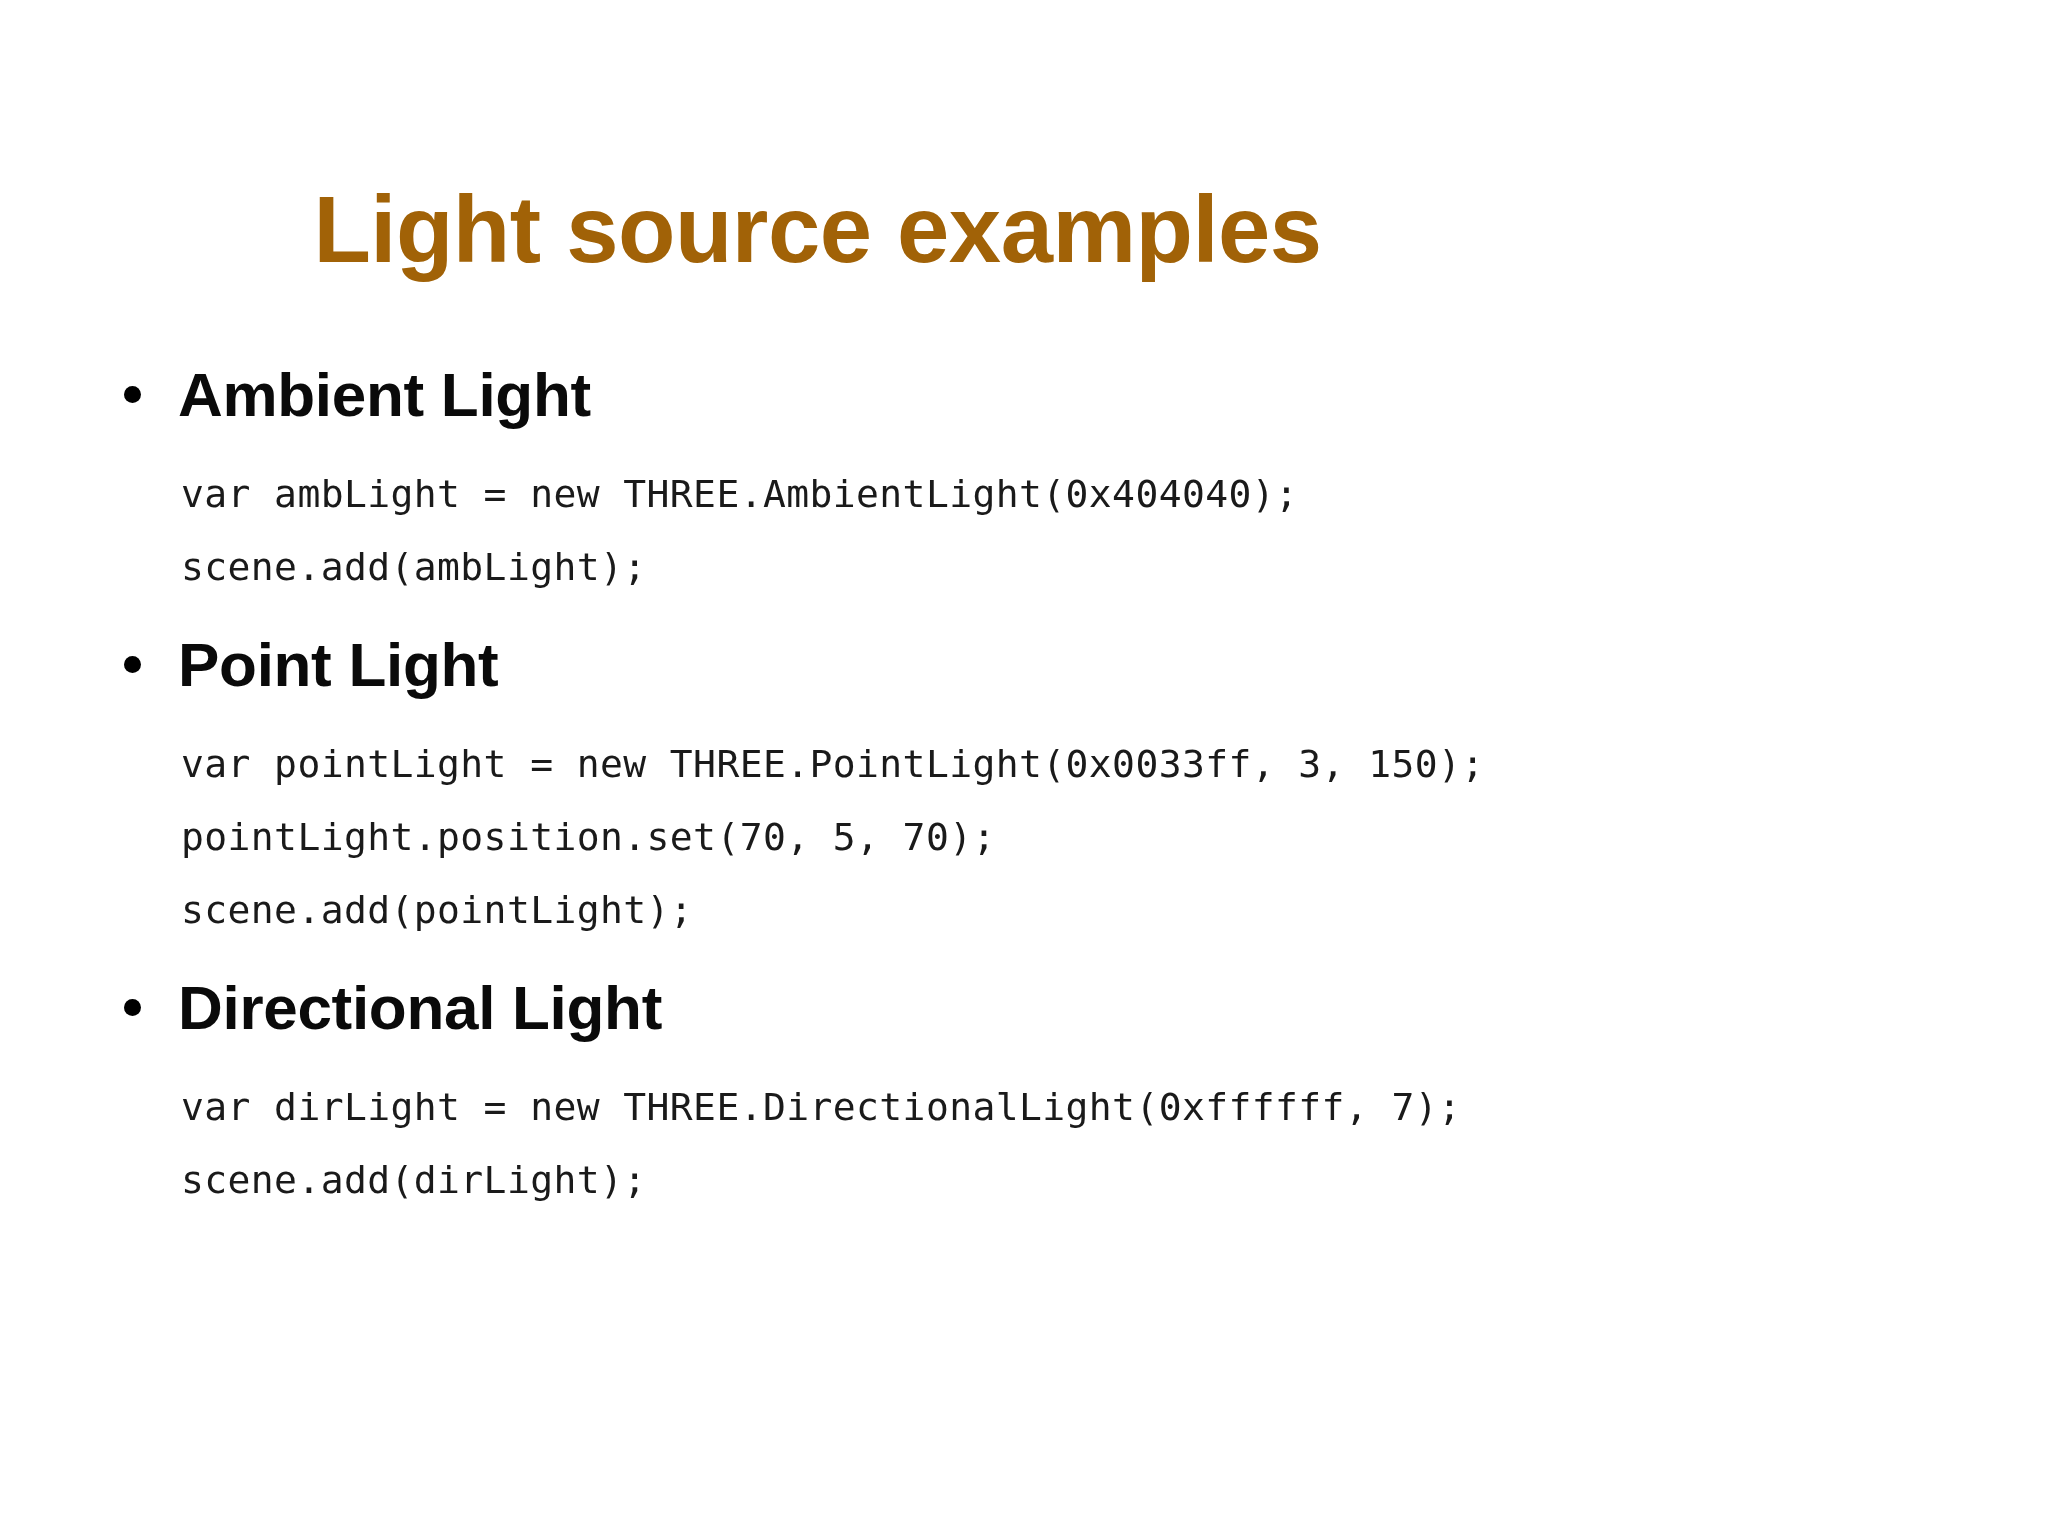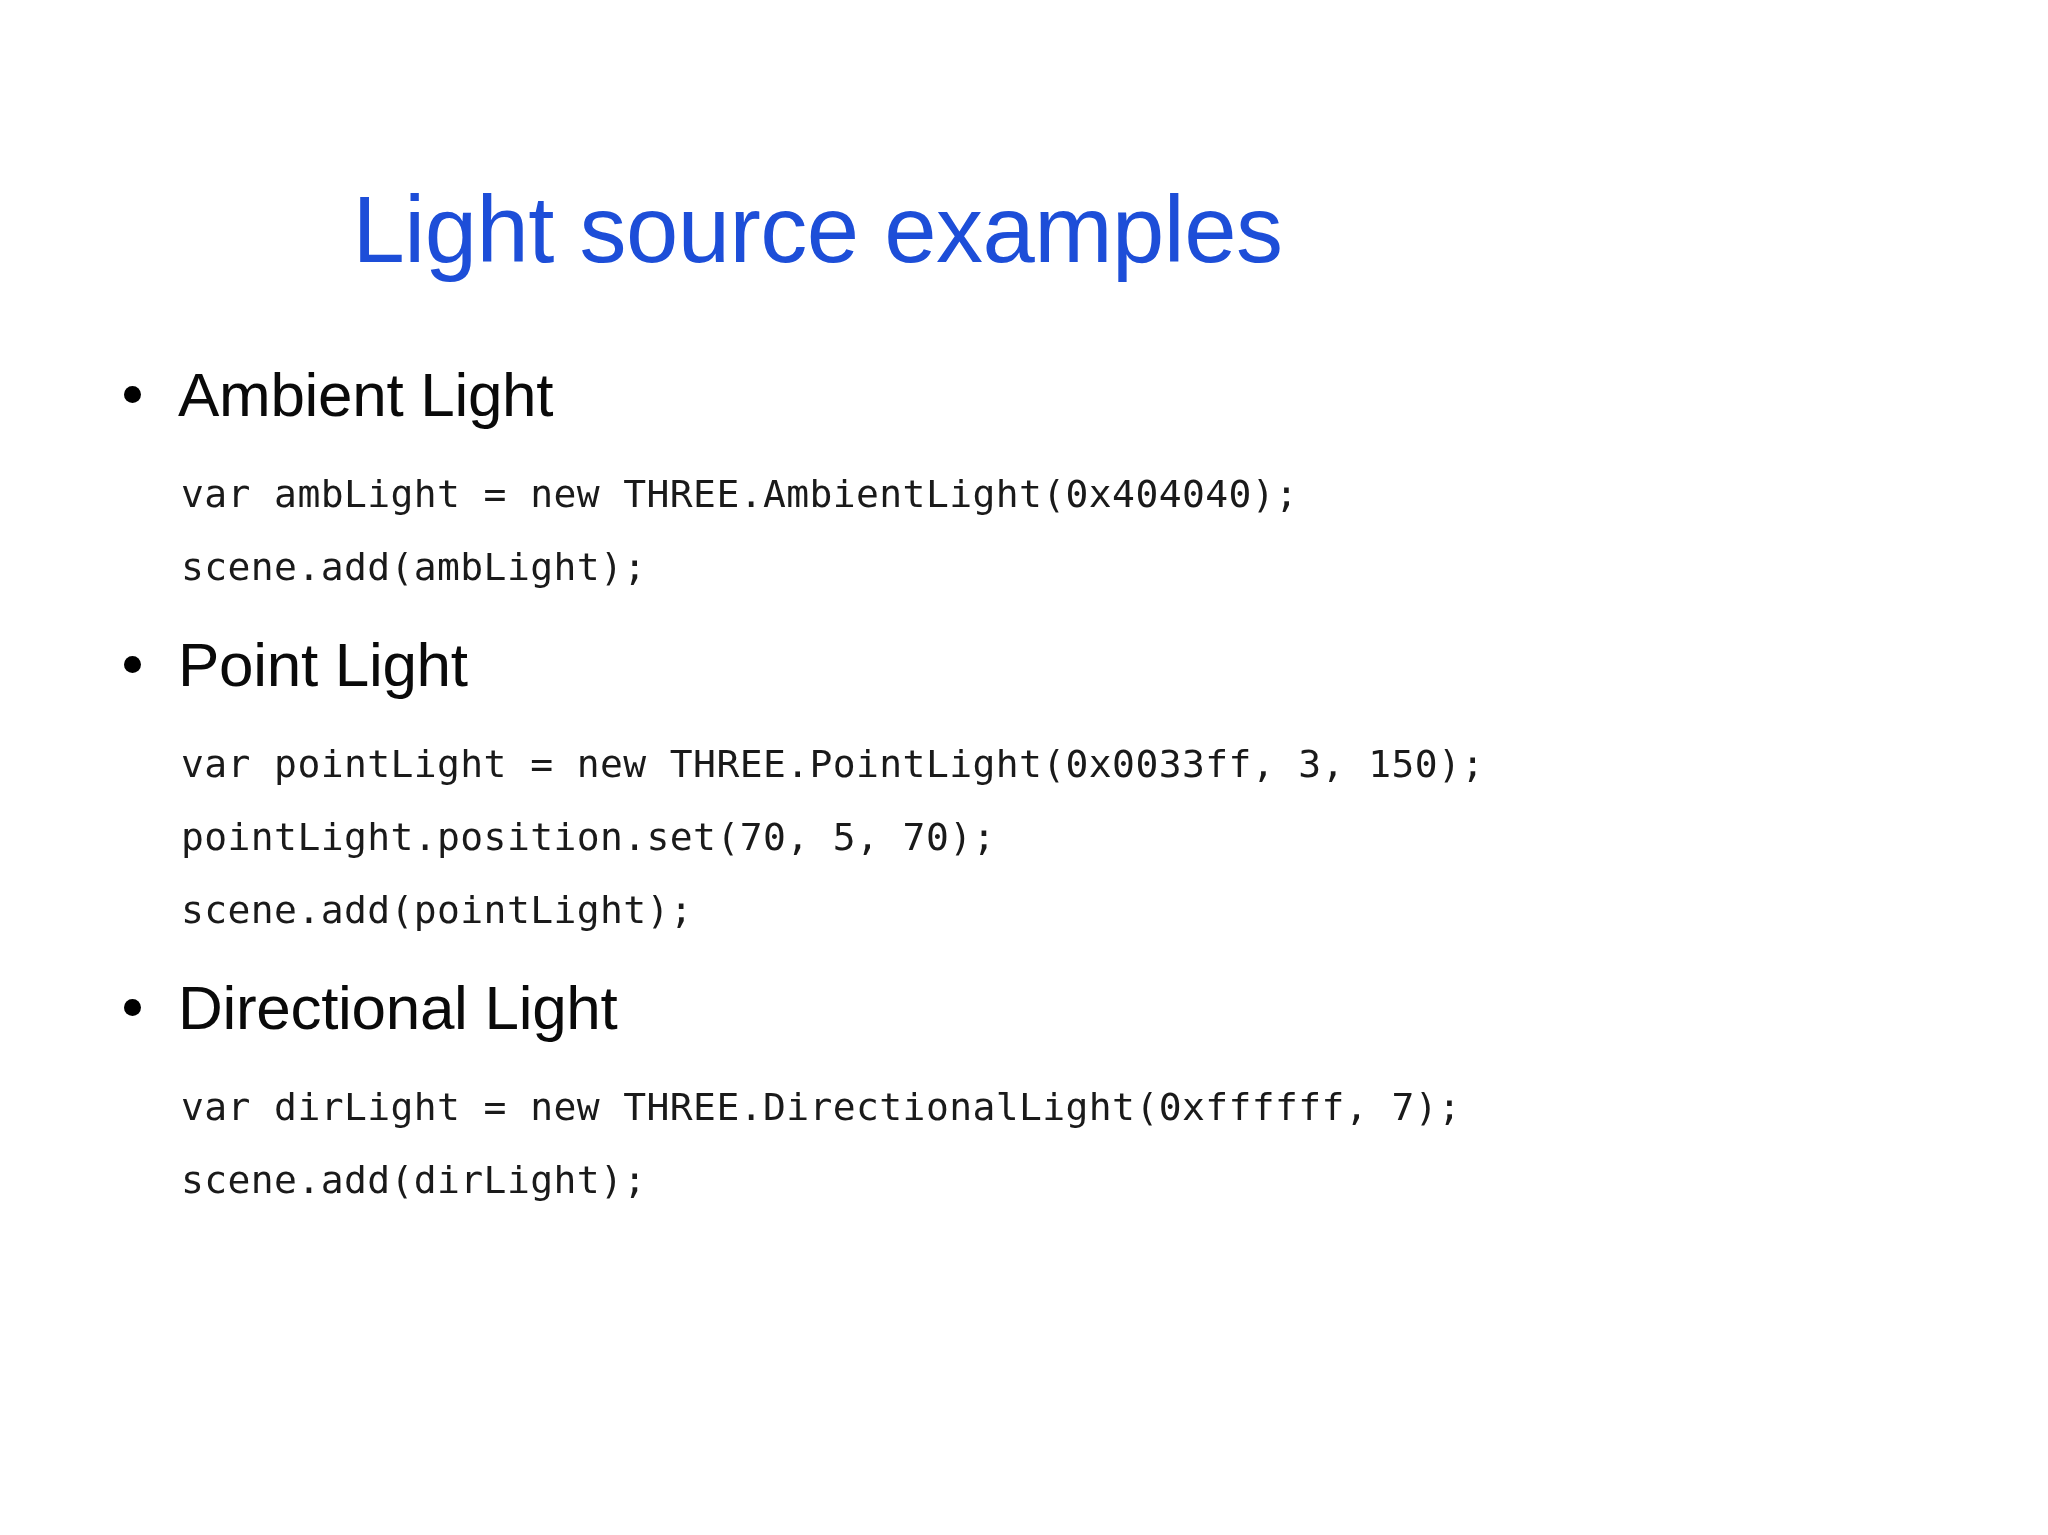--- a/index.html
+++ b/index.html
@@ -27,24 +27,24 @@
 
   
   .slide-title {
     position: absolute;
     left: 0;
     top: 118px;
     width: 1635px;
     text-align: center;
     font-family: "Liberation Sans", sans-serif;
     font-size: 94px;
-    font-weight: 400;
+    font-weight: 700;
     line-height: 1.05;
     letter-spacing: -0.5px;
-    color: #1d4ed8;
+    color: #a16207;
     white-space: nowrap;
   }
 
   
   .body-area {
     position: absolute;
     left: 0;
     top: 352px;
     width: 2048px;
   }
@@ -69,21 +69,21 @@
     width: 17px;
     height: 17px;
     border-radius: 50%;
     background: #000000;
   }
 
   .bullet-label {
     display: block;
     font-family: "Liberation Sans", sans-serif;
     font-size: 62px;
-    font-weight: 400;
+    font-weight: 700;
     line-height: 86px;
     letter-spacing: -0.3px;
     color: #0a0a0a;
     white-space: nowrap;
   }
 
   
   .code-lines {
     display: block;
     padding-left: 181px;

